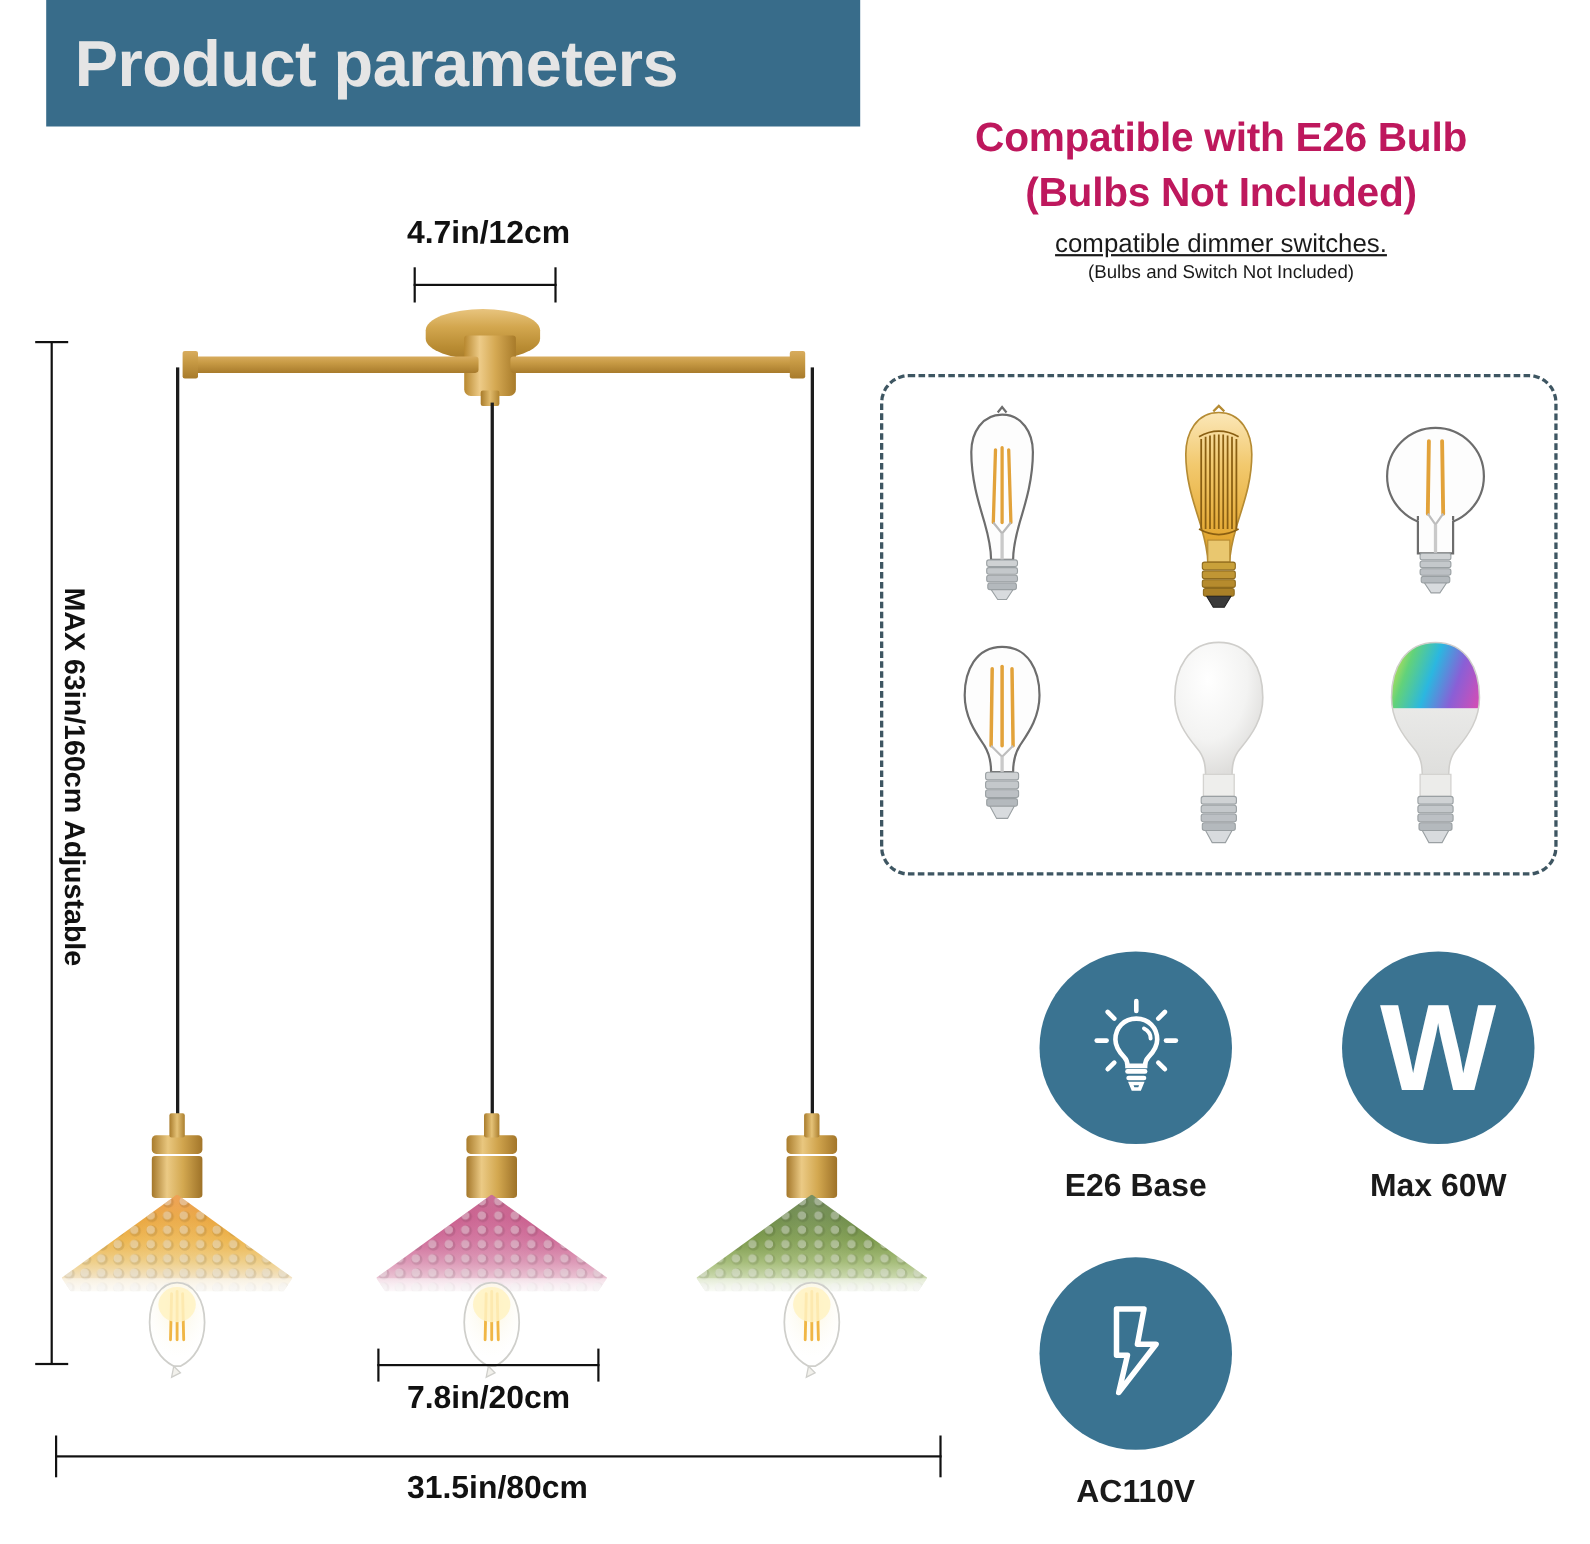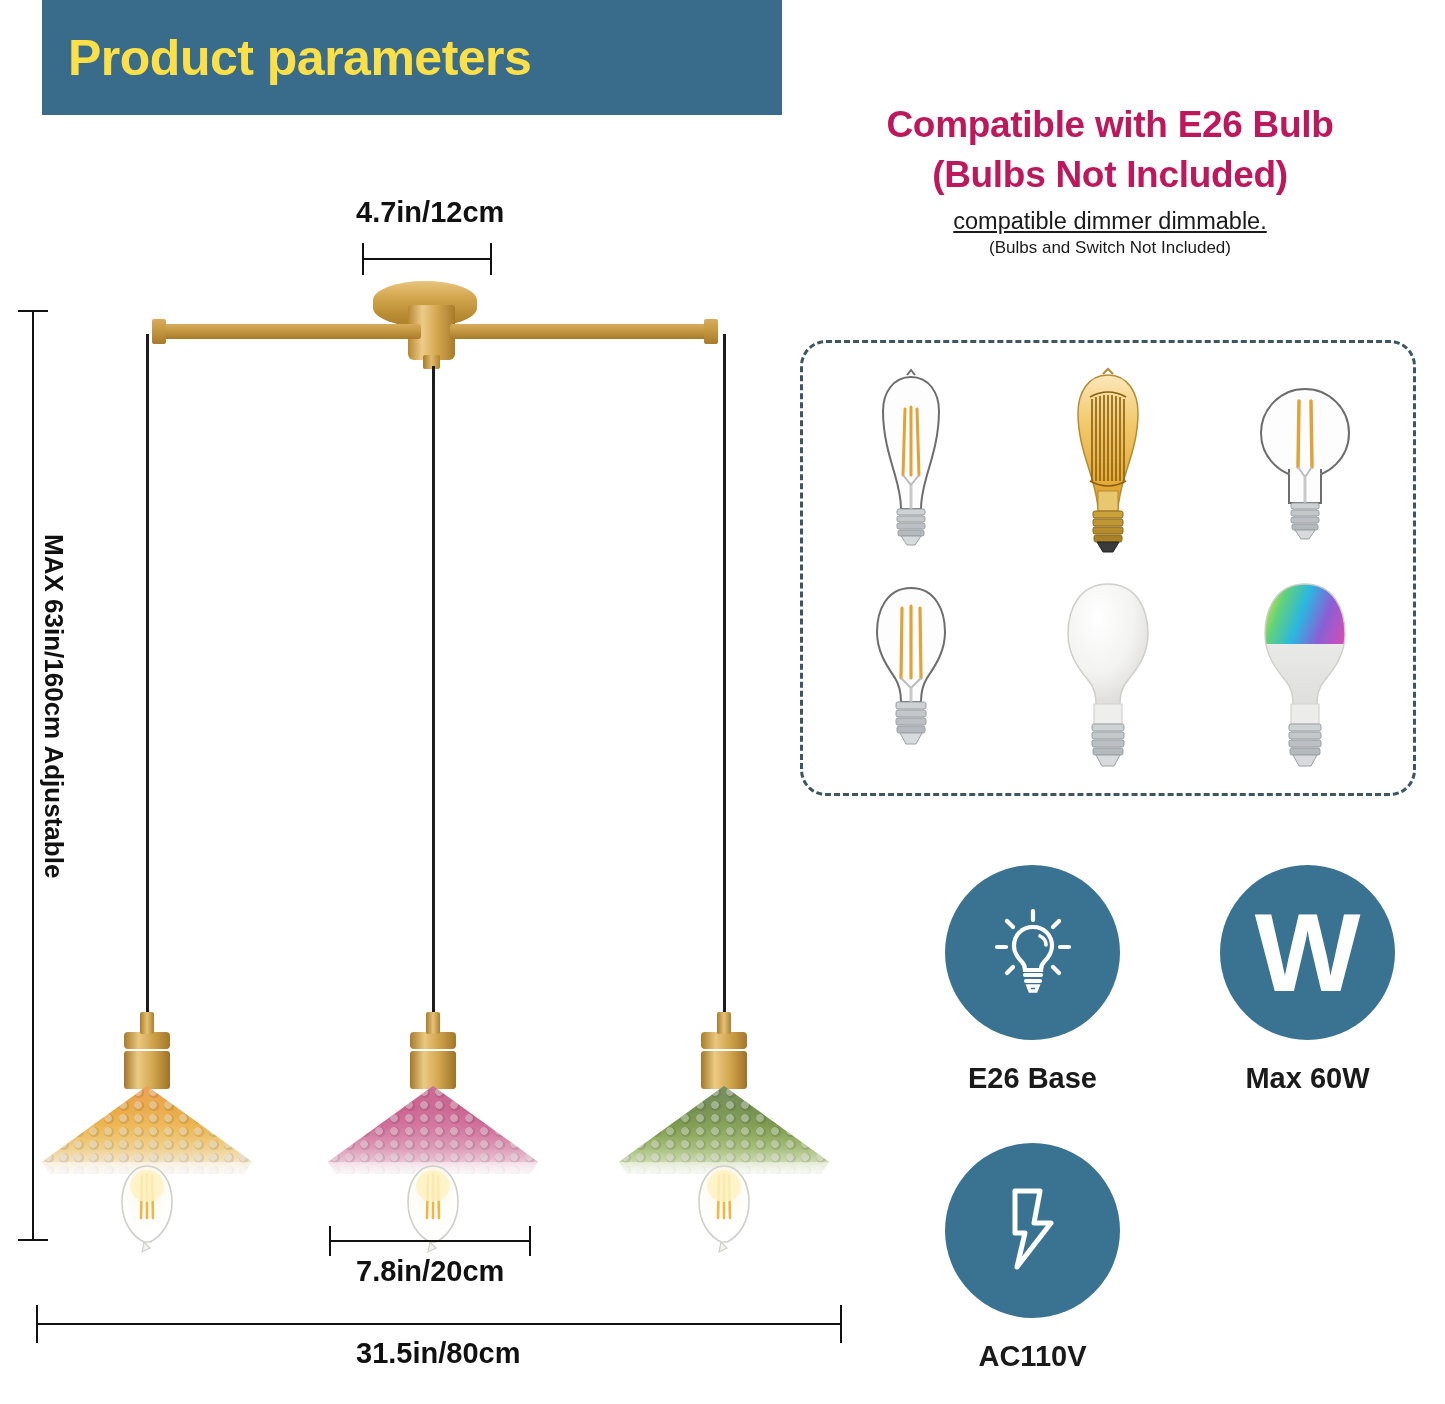--- a/index.html
+++ b/index.html
@@ -16,22 +16,22 @@
   .banner {
     position: absolute;
     left: 42px; top: 0px;
     width: 740px; height: 115px;
     background: #386C8A;
     display: flex;
     align-items: center;
     padding-left: 26px;
   }
   .banner-title {
-    color: #fde047;
-    font-size: 50px;
+    color: #e5e5e5;
+    font-size: 59px;
     font-weight: bold;
     letter-spacing: -0.5px;
     font-family: "Liberation Sans", sans-serif;
   }
 
   
   .right-col {
     position: absolute;
     left: 790px; top: 100px;
     width: 640px;
@@ -111,21 +111,21 @@
   }
   .w-glyph {
     color: #ffffff;
     font-size: 112px;
     font-weight: bold;
     line-height: 1;
     font-family: "Liberation Sans", sans-serif;
   }
 
   
-  .diagram { position: absolute; left: 4px; top: 0; width: 880px; height: 1404px; }
+  .diagram { position: absolute; left: 18px; top: 0; width: 880px; height: 1404px; }
 
   
   .dim-text {
     position: absolute;
     font-family: "Liberation Sans", sans-serif;
     font-weight: bold;
     color: #111;
     white-space: nowrap;
   }
   .dim-top    { left: 352px; top: 196px; font-size: 29px; }
@@ -225,21 +225,21 @@
 <body>
 
 <div class="banner">
   <span class="banner-title">Product parameters</span>
 </div>
 
 <div class="right-col">
   <div class="compat-heading">Compatible with E26 Bulb</div>
   <div class="compat-heading">(Bulbs Not Included)</div>
   <div class="compat-sub">
-    <div class="u">compatible dimmer dimmable.</div>
+    <div class="u">compatible dimmer switches.</div>
     <div class="compat-note">(Bulbs and Switch Not Included)</div>
   </div>
 </div>
 
 <div class="bulb-box">
   <div class="bulb-grid">
 
     <div class="bulb-cell">
       <svg width="120" height="200" viewBox="0 0 120 200">
         <path d="M60 14 C42 14 32 30 32 48 C32 72 38 92 44 112 C48 126 50 136 50 146 L70 146 C70 136 72 126 76 112 C82 92 88 72 88 48 C88 30 78 14 60 14 Z" fill="#fdfdfd" stroke="#6d6d6d" stroke-width="2"></path>

